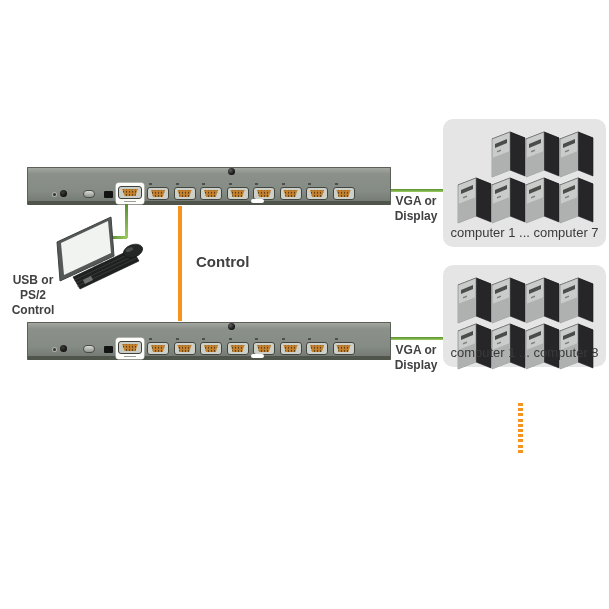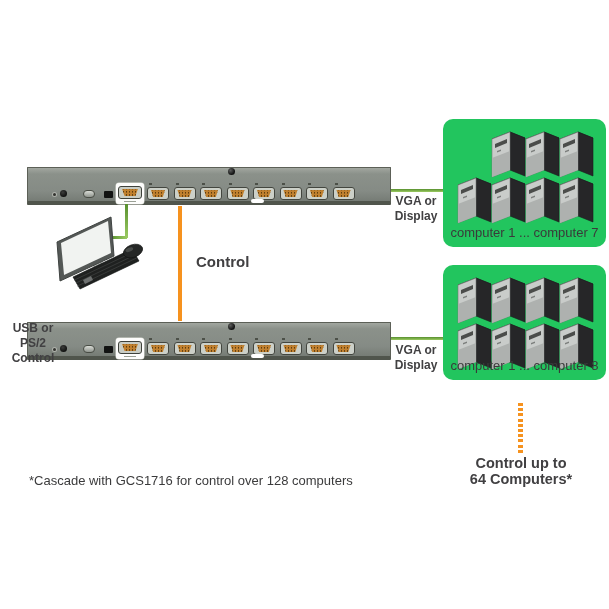--- a/index.html
+++ b/index.html
@@ -36,30 +36,30 @@
   .dash{position:absolute;left:223px;top:31px;width:13px;height:3.5px;background:#ffffff;border-radius:2px;}
 
   
   .gline{position:absolute;background:linear-gradient(to bottom,#578f2e,#9ccb63);}
   .gline.v{background:linear-gradient(to right,#578f2e,#9ccb63);}
   .oline{position:absolute;background:#f6921e;}
   .odots{position:absolute;left:518px;top:403px;width:4.5px;height:50px;
          background:repeating-linear-gradient(to bottom,#f6921e 0 3px,transparent 3px 5.2px);}
 
   
-  .group-box{position:absolute;left:443px;width:163px;background:#22c55e;border-radius:10px;}
+  .group-box{position:absolute;left:443px;width:163px;background:#e5e5e5;border-radius:10px;}
   .towers{position:absolute;inset:0;}
   .tw{position:absolute;width:37px;height:52px;}
   .caption{position:absolute;left:0;right:0;bottom:7px;text-align:center;
            font-size:13px;color:#3a3a3a;}
 
   
   .label{position:absolute;}
   .console-label{left:0px;top:273px;width:66px;text-align:center;
-                 font-weight:bold;font-size:12px;line-height:15px;margin-top:48px;}
+                 font-weight:bold;font-size:12px;line-height:15px;}
   .cascade-label{left:196px;top:253px;font-weight:bold;font-size:15px;}
   .vga-label{left:387px;width:58px;text-align:center;font-weight:bold;font-size:12px;line-height:15px;}
   .control-label{left:446px;top:455px;width:150px;text-align:center;
                  font-weight:bold;font-size:14.5px;line-height:16px;}
   .footnote{left:29px;top:473px;font-size:13px;color:#3b3b3c;}
 
   .console-art{position:absolute;left:50px;top:214px;}
 </style>
 </head>
 <body>
@@ -244,21 +244,21 @@
             <polygon points="2,13 20,6 35,12 17,19" fill="#3b3b3d" stroke="#252528" stroke-width="0.6"></polygon>
             <polygon points="20,6 35,12 35,50 20,44" fill="#262628" stroke="#1b1b1d" stroke-width="0.6"></polygon>
             <polygon points="2,13 20,6 20,44 2,51" fill="#c9ccca" stroke="#757976" stroke-width="0.6"></polygon>
             <polygon points="2,32 20,25 20,44 2,51" fill="#aeb1af"></polygon>
             <polygon points="5,18 17,13 17,17 5,22" fill="#4b4d4b"></polygon>
             <polygon points="7,25 11,23.4 11,25 7,26.6" fill="#7b7e7c"></polygon>
           </svg></div>
       </div>
     <div class="caption">computer 1 ... computer 7</div>
   </div>
-  <div class="group-box" id="group-1" style="top:265px;height:115px">
+  <div class="group-box" id="group-1" style="top:265px;height:102px">
     <div class="towers">
         <div class="tw" style="left:13px;top:7px"><svg width="37" height="52" viewBox="0 0 37 52">
             <polygon points="2,13 20,6 35,12 17,19" fill="#3b3b3d" stroke="#252528" stroke-width="0.6"></polygon>
             <polygon points="20,6 35,12 35,50 20,44" fill="#262628" stroke="#1b1b1d" stroke-width="0.6"></polygon>
             <polygon points="2,13 20,6 20,44 2,51" fill="#c9ccca" stroke="#757976" stroke-width="0.6"></polygon>
             <polygon points="2,32 20,25 20,44 2,51" fill="#aeb1af"></polygon>
             <polygon points="5,18 17,13 17,17 5,22" fill="#4b4d4b"></polygon>
             <polygon points="7,25 11,23.4 11,25 7,26.6" fill="#7b7e7c"></polygon>
           </svg></div>
         <div class="tw" style="left:47px;top:7px"><svg width="37" height="52" viewBox="0 0 37 52">
@@ -330,20 +330,15 @@
 
   <div class="label vga-label" style="top:194px">
     <div>VGA or</div>
     <div>Display</div>
   </div>
   <div class="label vga-label" style="top:343px">
     <div>VGA or</div>
     <div>Display</div>
   </div>
 
-  <div class="label control-label">
-    <div>Control up to</div>
-    <div>64 Computers*</div>
-  </div>
-
-  <div class="label footnote">*Cascade with GCS1716 for control over 128 computers</div>
+
 
 </div>
 
 </body></html>

